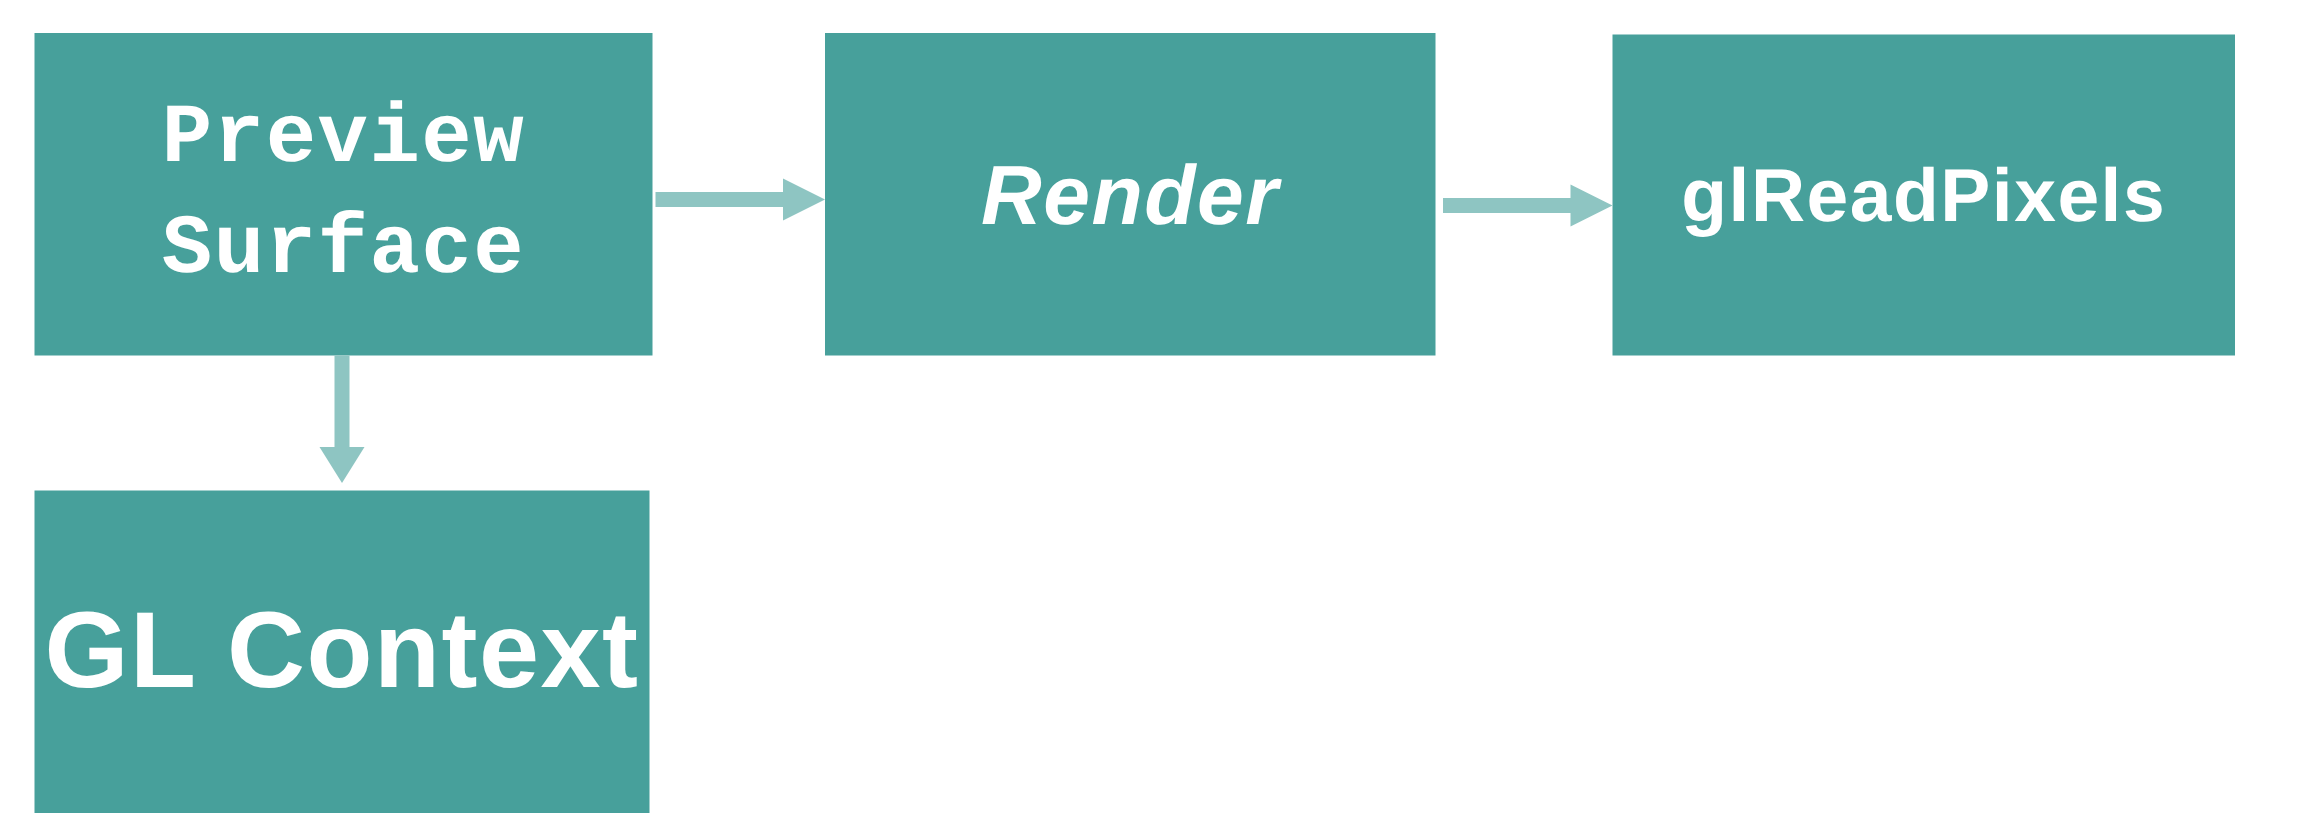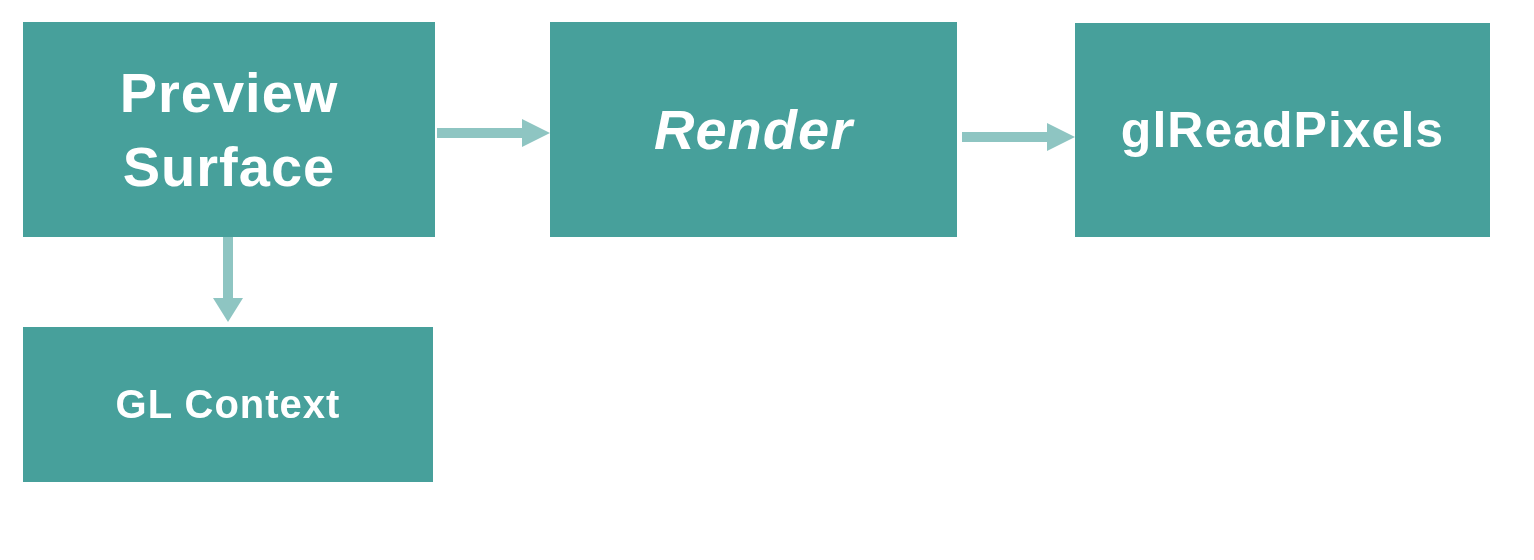--- a/index.html
+++ b/index.html
@@ -26,24 +26,24 @@
     align-items: center;
     justify-content: center;
     text-align: center;
     font-weight: bold;
   }
   .node-label {
     white-space: pre-line;
     line-height: 1.32;
     letter-spacing: 1px;
   }
-  .node-preview-surface { left: 23px;  top: 22px;  width: 412px; height: 215px; font-size: 56px; }
+  .node-preview-surface { left: 23px;  top: 22px;  width: 412px; height: 215px; font-size: 56px; font-family: Liberation Mono, monospace; }
   .node-render          { left: 550px; top: 22px;  width: 407px; height: 215px; font-size: 56px; font-style: italic; }
   .node-glreadpixels    { left: 1075px;top: 23px;  width: 415px; height: 214px; font-size: 50px; }
-  .node-gl-context      { left: 23px;  top: 327px; width: 410px; height: 155px; font-size: 40px; text-align: right; }
+  .node-gl-context      { left: 23px;  top: 327px; width: 410px; height: 215px; font-size: 72px; text-align: right; }
 
   .arrow { position: absolute; }
   .arrow .shaft { position: absolute; background: var(--arrow); }
   .arrow .head  { position: absolute; width: 0; height: 0; }
 
   
   .arrow-1 { left: 437px; top: 119px; width: 113px; height: 28px; }
   .arrow-1 .shaft { left: 0; top: 9px; width: 86px; height: 10px; }
   .arrow-1 .head {
     left: 85px; top: 0;

